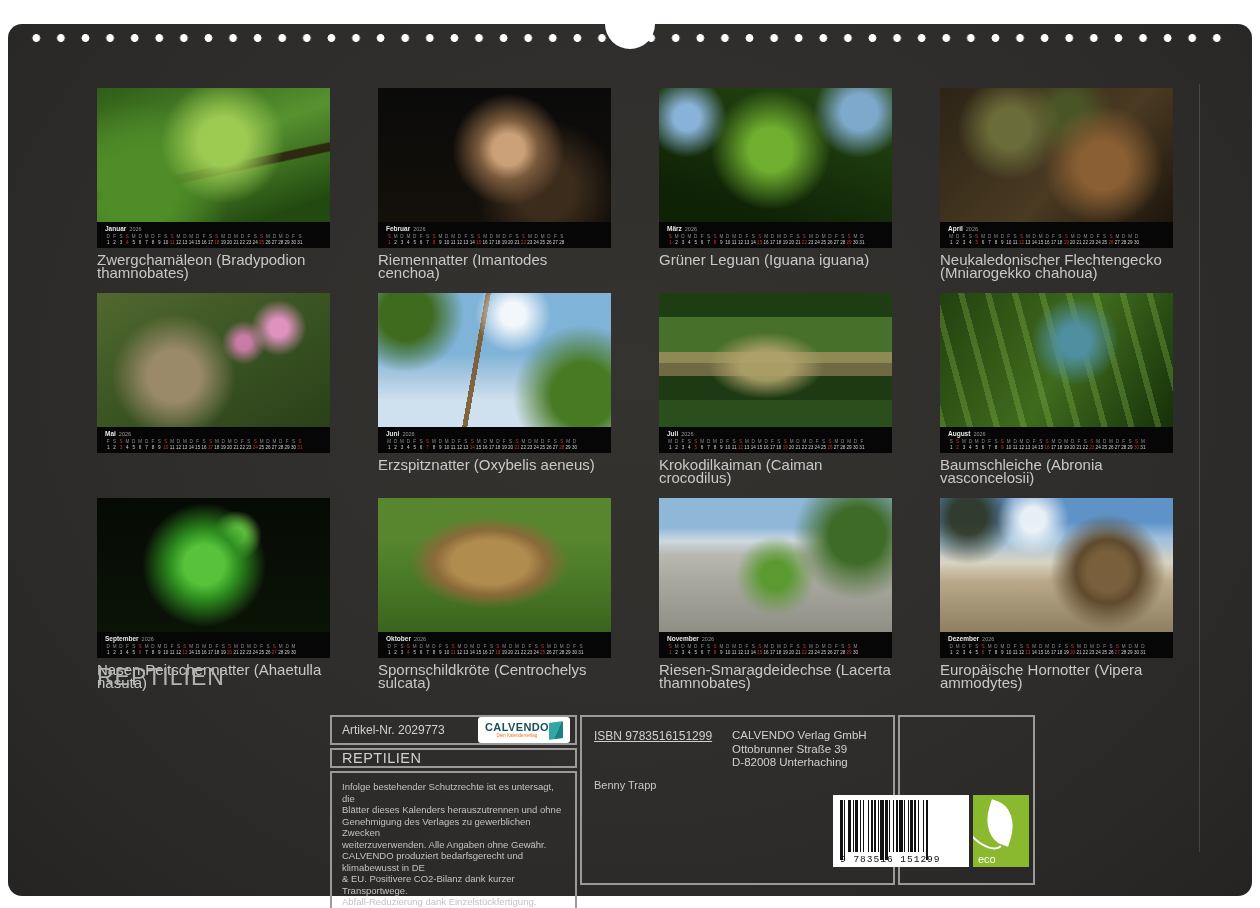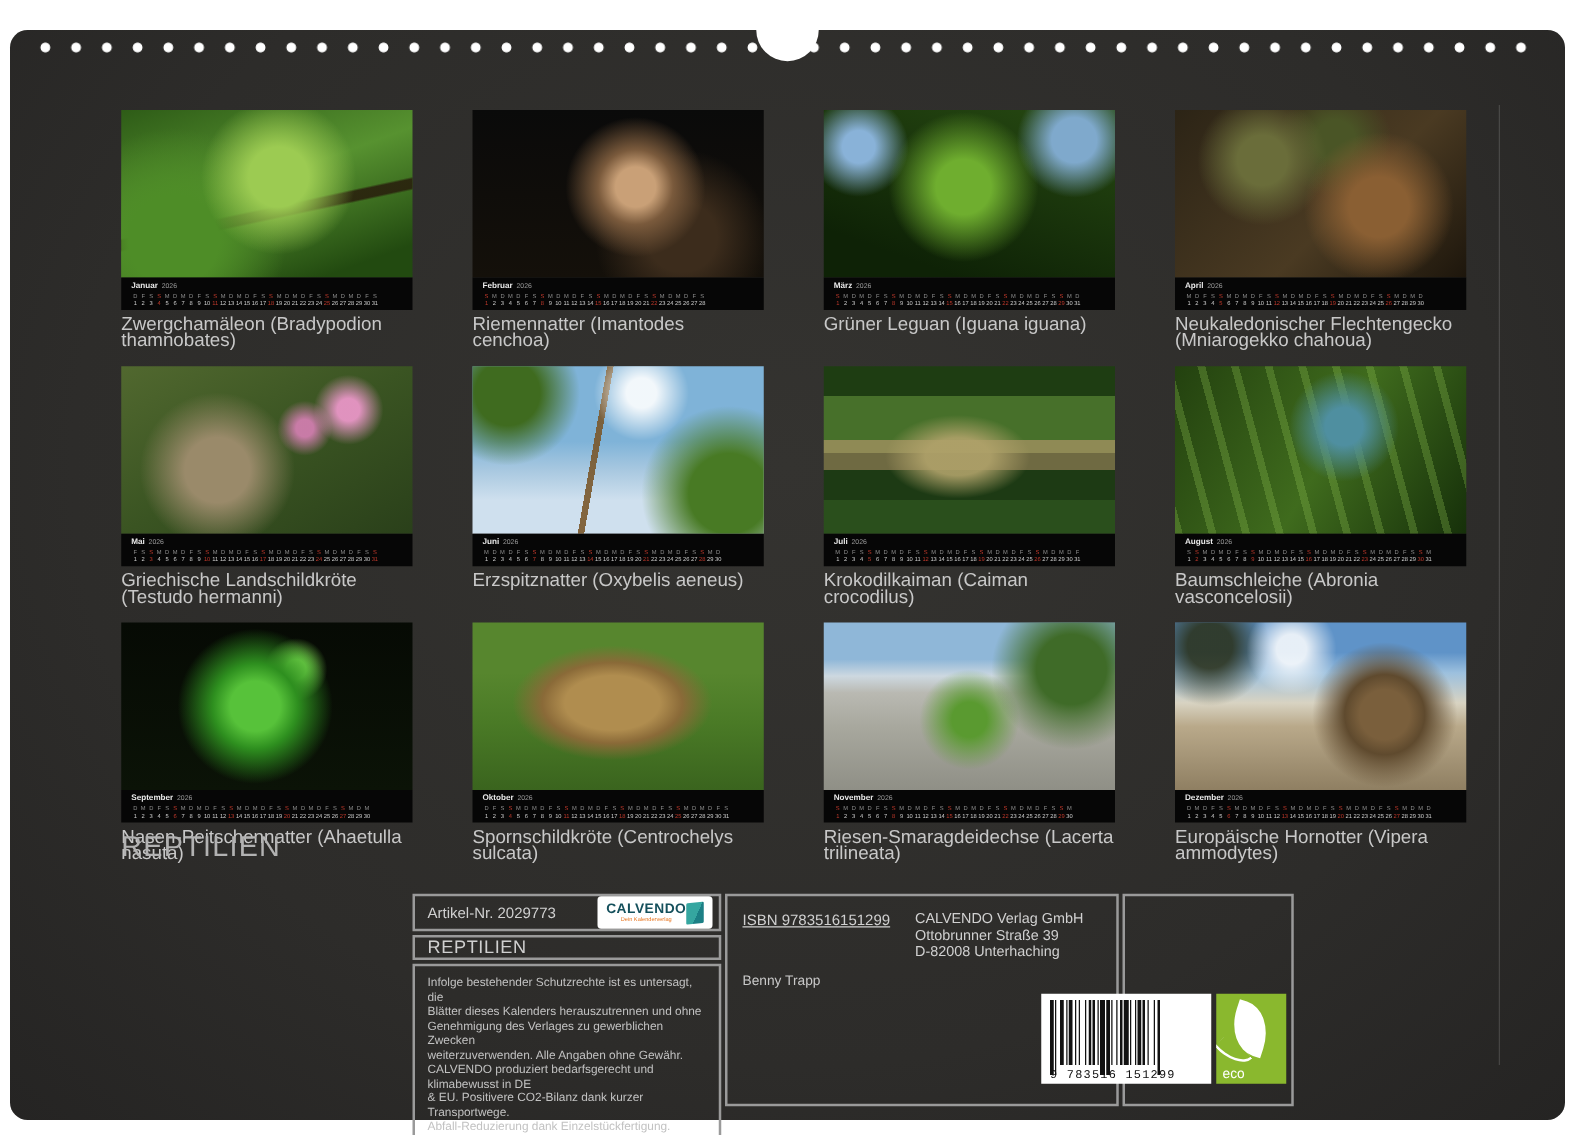--- a/index.html
+++ b/index.html
@@ -479,21 +479,20 @@
             <span class="cal-cell sun">24</span>
             <span class="cal-cell">25</span>
             <span class="cal-cell">26</span>
             <span class="cal-cell">27</span>
             <span class="cal-cell">28</span>
             <span class="cal-cell">29</span>
             <span class="cal-cell">30</span>
             <span class="cal-cell sun">31</span>
           </div>
     </div>
-    <div class="caption">Griechische Landschildkröte (Testudo hermanni)</div>
   </div>
 
   <div class="thumb">
     <div class="photo photo-5"></div>
     <div class="cal-strip">
       <div class="cal-head">
         <span>Juni</span><span class="yr">2026</span>
       </div>
       <div class="cal-row letters">
             <span class="cal-cell">M</span>
@@ -929,21 +928,21 @@
             <span class="cal-cell">23</span>
             <span class="cal-cell">24</span>
             <span class="cal-cell">25</span>
             <span class="cal-cell">26</span>
             <span class="cal-cell">27</span>
             <span class="cal-cell">28</span>
             <span class="cal-cell sun">29</span>
             <span class="cal-cell">30</span>
           </div>
     </div>
-    <div class="caption">Riesen-Smaragdeidechse (Lacerta trilineata)</div>
+    <div class="caption">Riesen-Smaragdeidechse (Lacerta thamnobates)</div>
   </div>
 
   <div class="thumb">
     <div class="photo photo-11"></div>
     <div class="cal-strip">
       <div class="cal-head">
         <span>Dezember</span><span class="yr">2026</span>
       </div>
       <div class="cal-row letters">
             <span class="cal-cell">D</span>

